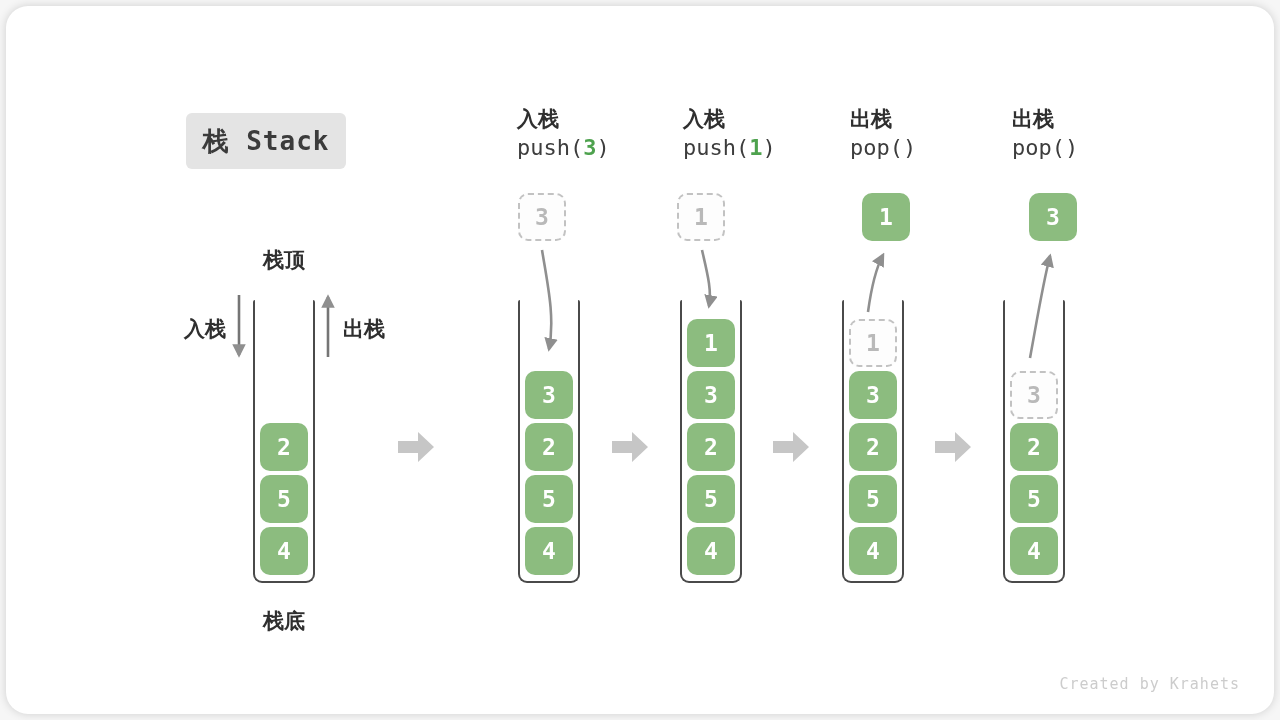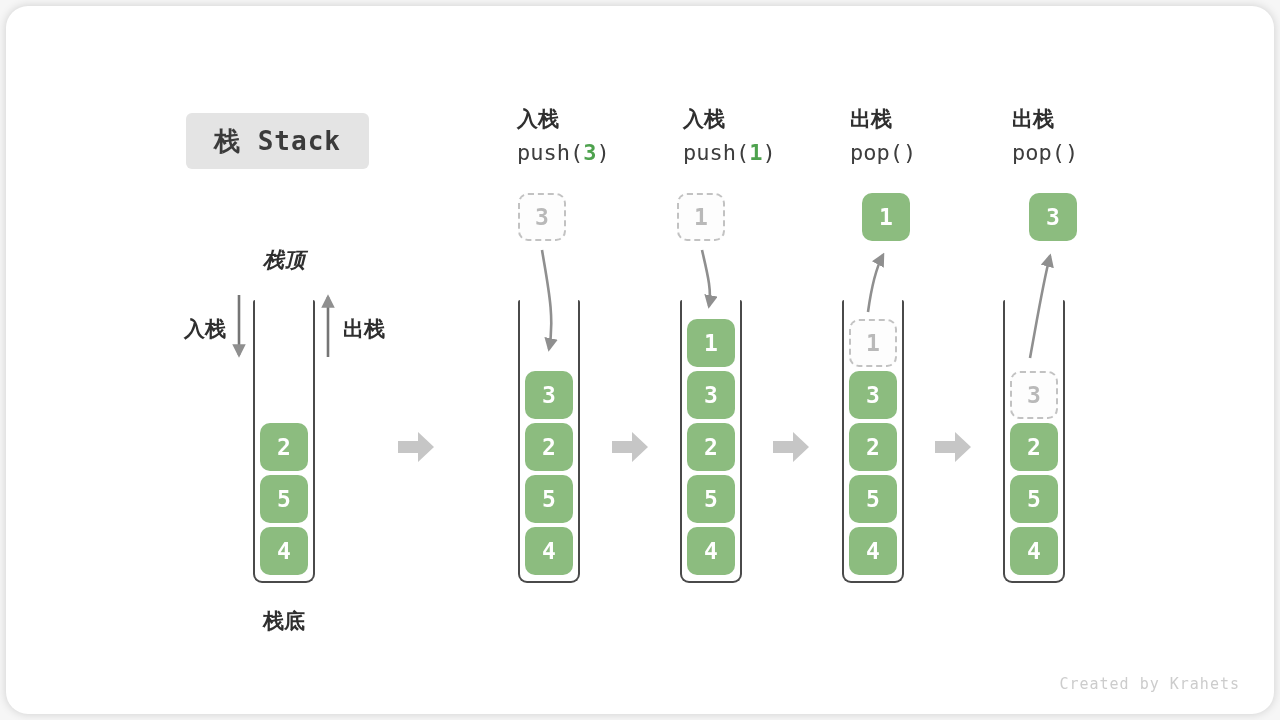--- a/index.html
+++ b/index.html
@@ -5,35 +5,35 @@
   html,body{margin:0;padding:0;background:#f6f6f6;}
   .card{
     position:relative;width:1268px;height:708px;margin:6px auto;
     background:#ffffff;border-radius:22px;
     box-shadow:0 0 10px rgba(0,0,0,.16);
     font-family:"Liberation Sans",sans-serif;
     overflow:hidden;
   }
   
   .title-box{
-    position:absolute;left:180px;top:107px;width:183px;height:56px;
+    position:absolute;left:180px;top:107px;width:160px;height:56px;
     background:#e4e4e4;border-radius:6px;
     display:flex;align-items:center;justify-content:center;
     font:700 26px "DejaVu Sans Mono",monospace;color:#3b3b3b;letter-spacing:1px;
   }
   
   .lbl{position:absolute;font:700 21px "Liberation Sans",sans-serif;color:#2f2f2f;}
-  .lbl-top{left:247px;top:240px;width:62px;text-align:center;font-style:italic;}
+  .lbl-top{left:247px;top:240px;width:62px;text-align:center;}
   .lbl-bottom{left:247px;top:601px;width:62px;text-align:center;}
   .lbl-push{left:172px;top:309px;width:48px;text-align:right;}
   .lbl-pop{left:337px;top:309px;width:48px;text-align:left;}
   
   .op{position:absolute;top:99px;}
   .op .cn{font:700 21px "Liberation Sans",sans-serif;color:#2f2f2f;line-height:28px;}
-  .op .code{font:400 22px "DejaVu Sans Mono",monospace;color:#3d3d3d;line-height:30px;margin-top:5px;}
+  .op .code{font:400 22px "DejaVu Sans Mono",monospace;color:#3d3d3d;line-height:30px;}
   .op .code .arg{color:#4ea24e;font-weight:700;}
   .op2{left:511px;} .op3{left:677px;} .op4{left:844px;} .op5{left:1006px;}
   
   .stack{
     position:absolute;top:294px;width:62px;height:283px;box-sizing:border-box;
     border-left:2px solid #4a4a4a;border-right:2px solid #4a4a4a;border-bottom:2px solid #4a4a4a;
     border-radius:2px 2px 9px 9px;background:#fff;
   }
   .s1{left:247px;} .s2{left:512px;} .s3{left:674px;} .s4{left:836px;} .s5{left:997px;}
   

